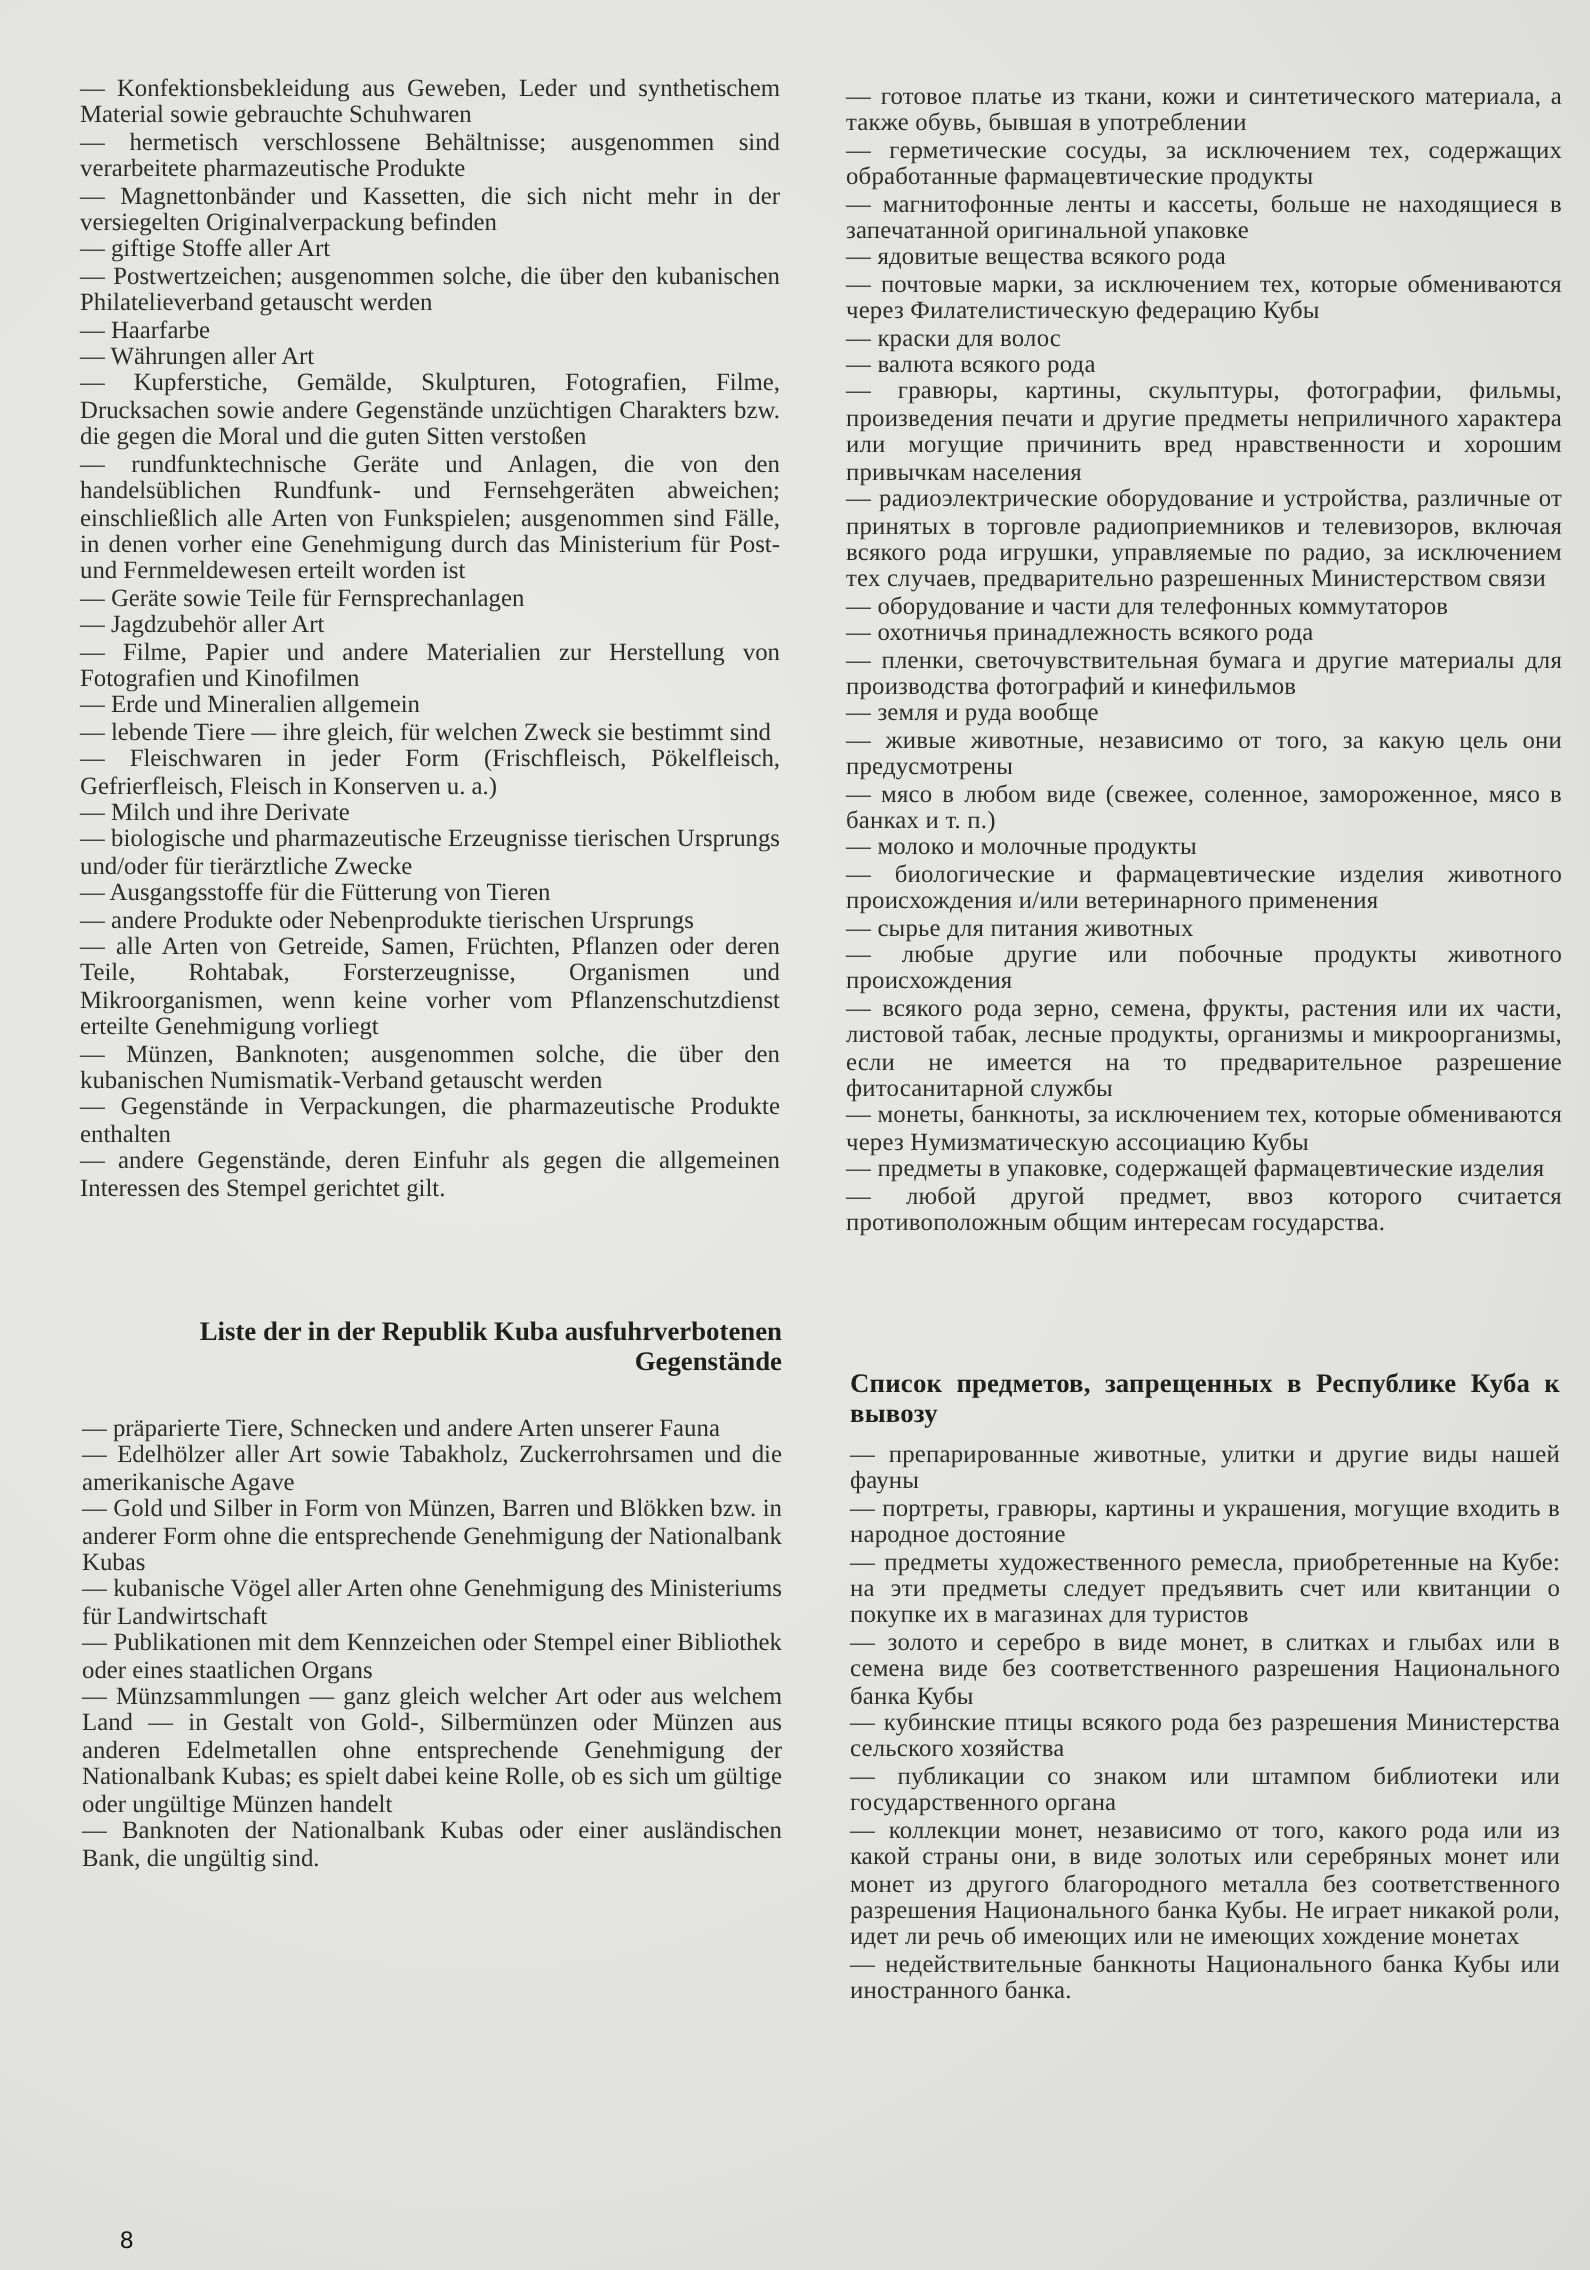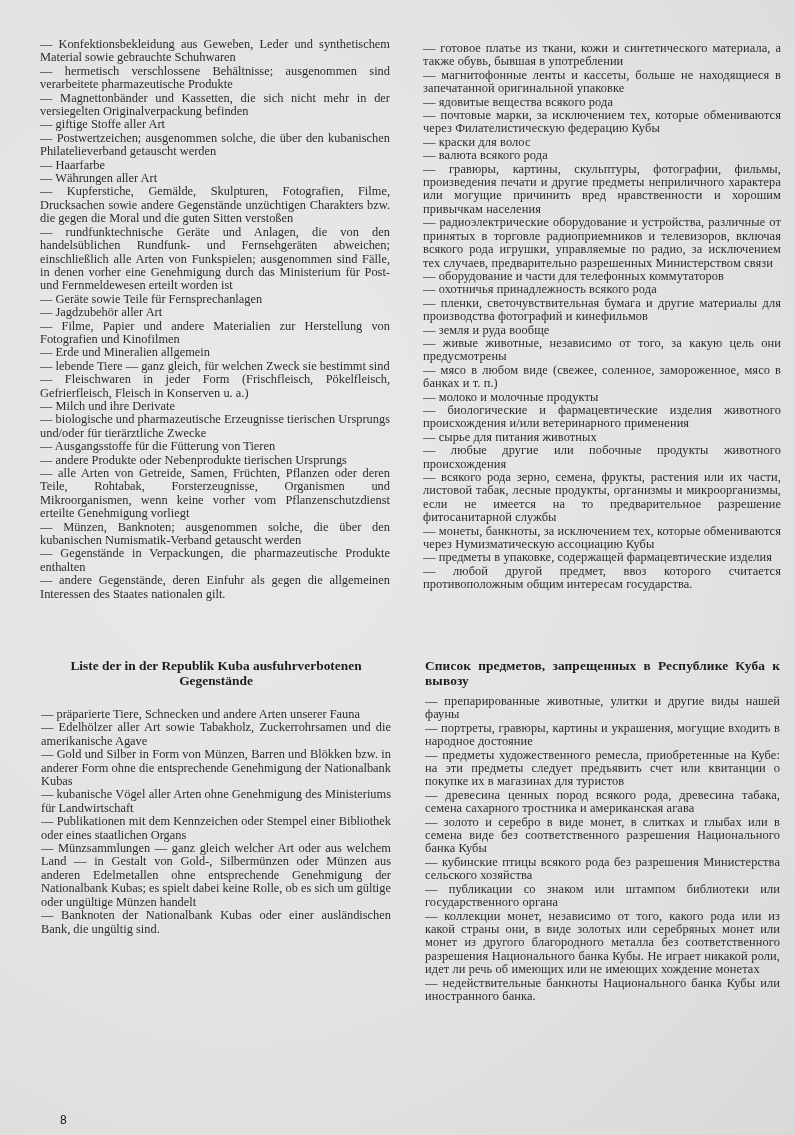--- a/index.html
+++ b/index.html
@@ -16,27 +16,27 @@
   }
   .col {
     position: absolute;
     font-size: 12.4px;
     line-height: 13.4px;
     text-align: justify;
   }
   .col-de-top { left: 40px; top: 38px; width: 350px; }
   .col-ru-top { left: 423px; top: 42px; width: 358px; }
   .col-de-bot { left: 41px; top: 658px; width: 350px; }
-  .col-ru-bot { left: 425px; top: 658px; width: 355px; }
+  .col-ru-bot { left: 425px; top: 684px; width: 355px; }
   .item { margin: 0; padding: 0; }
   .heading {
     font-weight: bold;
     font-size: 13.4px;
     line-height: 15px;
-    text-align: center;
+    text-align: right;
     margin: 0 0 20px 0;
     color: #1e1e1e;
   }
   .col-ru-bot .heading { margin-bottom: 7px; text-align: justify; }
   .col-ru-top, .col-ru-bot { letter-spacing: 0.1px; }
   .page-number {
     position: absolute; left: 60px; top: 1113px;
     font-family: "Liberation Sans", "DejaVu Sans", sans-serif;
     font-size: 12px; color: #111;
   }
@@ -53,34 +53,35 @@
     <p class="item">— giftige Stoffe aller Art</p>
     <p class="item">— Postwertzeichen; ausgenommen solche, die über den kubanischen Philatelieverband getauscht werden</p>
     <p class="item">— Haarfarbe</p>
     <p class="item">— Währungen aller Art</p>
     <p class="item">— Kupferstiche, Gemälde, Skulpturen, Fotografien, Filme, Drucksachen sowie andere Gegenstände unzüchtigen Charakters bzw. die gegen die Moral und die guten Sitten verstoßen</p>
     <p class="item">— rundfunktechnische Geräte und Anlagen, die von den handelsüblichen Rundfunk- und Fernsehgeräten abweichen; einschließlich alle Arten von Funkspielen; ausgenommen sind Fälle, in denen vorher eine Genehmigung durch das Ministerium für Post- und Fernmeldewesen erteilt worden ist</p>
     <p class="item">— Geräte sowie Teile für Fernsprechanlagen</p>
     <p class="item">— Jagdzubehör aller Art</p>
     <p class="item">— Filme, Papier und andere Materialien zur Herstellung von Fotografien und Kinofilmen</p>
     <p class="item">— Erde und Mineralien allgemein</p>
-    <p class="item">— lebende Tiere — ganz gleich, für welchen Zweck sie bestimmt sind</p>
+    <p class="item">— lebende Tiere — ihre gleich, für welchen Zweck sie bestimmt sind</p>
     <p class="item">— Fleischwaren in jeder Form (Frischfleisch, Pökelfleisch, Gefrierfleisch, Fleisch in Konserven u. a.)</p>
     <p class="item">— Milch und ihre Derivate</p>
     <p class="item">— biologische und pharmazeutische Erzeugnisse tierischen Ursprungs und/oder für tierärztliche Zwecke</p>
     <p class="item">— Ausgangsstoffe für die Fütterung von Tieren</p>
     <p class="item">— andere Produkte oder Nebenprodukte tierischen Ursprungs</p>
     <p class="item">— alle Arten von Getreide, Samen, Früchten, Pflanzen oder deren Teile, Rohtabak, Forsterzeugnisse, Organismen und Mikroorganismen, wenn keine vorher vom Pflanzenschutzdienst erteilte Genehmigung vorliegt</p>
     <p class="item">— Münzen, Banknoten; ausgenommen solche, die über den kubanischen Numismatik-Verband getauscht werden</p>
     <p class="item">— Gegenstände in Verpackungen, die pharmazeutische Produkte enthalten</p>
-    <p class="item">— andere Gegenstände, deren Einfuhr als gegen die allgemeinen Interessen des Staates nationalen gilt.</p>
+    <p class="item">— andere Gegenstände, deren Einfuhr als gegen die allgemeinen Interessen des Stempel gerichtet gilt.</p>
   </div>
 
   <div class="col col-ru-top">
     <p class="item">— готовое платье из ткани, кожи и синтетического материала, а также обувь, бывшая в употреблении</p>
+    <p class="item">— герметические сосуды, за исключением тех, содержащих обработанные фармацевтические продукты</p>
     <p class="item">— магнитофонные ленты и кассеты, больше не находящиеся в запечатанной оригинальной упаковке</p>
     <p class="item">— ядовитые вещества всякого рода</p>
     <p class="item">— почтовые марки, за исключением тех, которые обмениваются через Филателистическую федерацию Кубы</p>
     <p class="item">— краски для волос</p>
     <p class="item">— валюта всякого рода</p>
     <p class="item">— гравюры, картины, скульптуры, фотографии, фильмы, произведения печати и другие предметы неприличного характера или могущие причинить вред нравственности и хорошим привычкам населения</p>
     <p class="item">— радиоэлектрические оборудование и устройства, различные от принятых в торговле радиоприемников и телевизоров, включая всякого рода игрушки, управляемые по радио, за исключением тех случаев, предварительно разрешенных Министерством связи</p>
     <p class="item">— оборудование и части для телефонных коммутаторов</p>
     <p class="item">— охотничья принадлежность всякого рода</p>
     <p class="item">— пленки, светочувствительная бумага и другие материалы для производства фотографий и кинефильмов</p>
@@ -106,21 +107,20 @@
     <p class="item">— Publikationen mit dem Kennzeichen oder Stempel einer Bibliothek oder eines staatlichen Organs</p>
     <p class="item">— Münzsammlungen — ganz gleich welcher Art oder aus welchem Land — in Gestalt von Gold-, Silbermünzen oder Münzen aus anderen Edelmetallen ohne entsprechende Genehmigung der Nationalbank Kubas; es spielt dabei keine Rolle, ob es sich um gültige oder ungültige Münzen handelt</p>
     <p class="item">— Banknoten der Nationalbank Kubas oder einer ausländischen Bank, die ungültig sind.</p>
   </div>
 
   <div class="col col-ru-bot">
     <h2 class="heading">Список предметов, запрещенных в Республике Куба к вывозу</h2>
     <p class="item">— препарированные животные, улитки и другие виды нашей фауны</p>
     <p class="item">— портреты, гравюры, картины и украшения, могущие входить в народное достояние</p>
     <p class="item">— предметы художественного ремесла, приобретенные на Кубе: на эти предметы следует предъявить счет или квитанции о покупке их в магазинах для туристов</p>
-    <p class="item">— древесина ценных пород всякого рода, древесина табака, семена сахарного тростника и американская агава</p>
     <p class="item">— золото и серебро в виде монет, в слитках и глыбах или в семена виде без соответственного разрешения Национального банка Кубы</p>
     <p class="item">— кубинские птицы всякого рода без разрешения Министерства сельского хозяйства</p>
     <p class="item">— публикации со знаком или штампом библиотеки или государственного органа</p>
     <p class="item">— коллекции монет, независимо от того, какого рода или из какой страны они, в виде золотых или серебряных монет или монет из другого благородного металла без соответственного разрешения Национального банка Кубы. Не играет никакой роли, идет ли речь об имеющих или не имеющих хождение монетах</p>
     <p class="item">— недействительные банкноты Национального банка Кубы или иностранного банка.</p>
   </div>
 
   <div class="page-number">8</div>
 </div>
 

